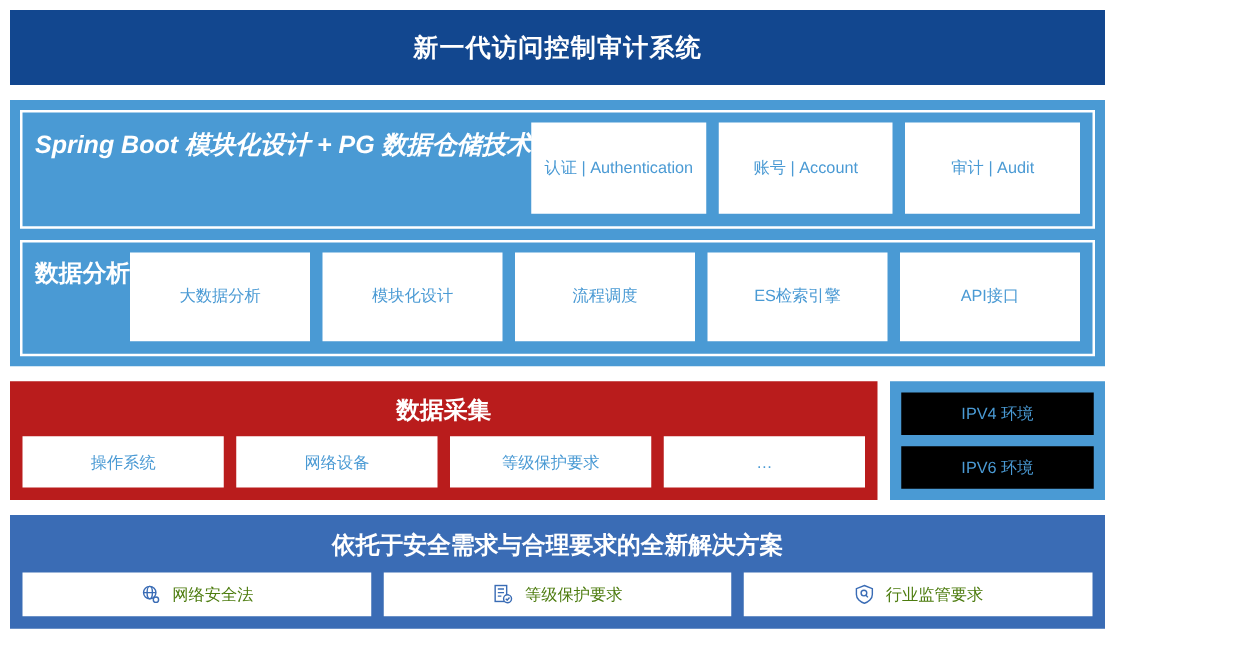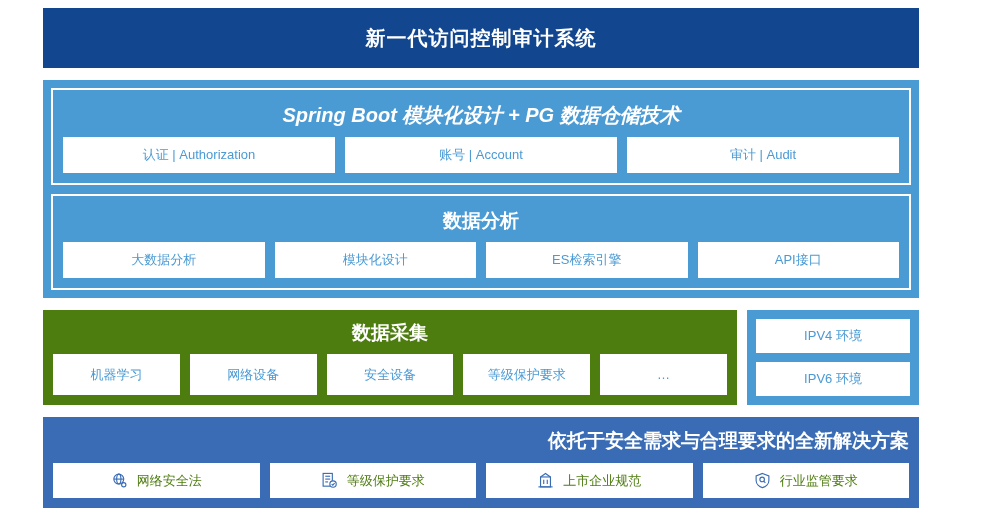--- a/index.html
+++ b/index.html
@@ -2,21 +2,21 @@
 <html><head>
 <meta charset="utf-8">
 <style>
   * { box-sizing: border-box; margin: 0; padding: 0; }
   html, body {
     width: 1000px; height: 529px;
     background: #ffffff;
     font-family: "Liberation Sans", "DejaVu Sans", sans-serif;
     overflow: hidden;
   }
-  .page { width: 892px; height: 529px; padding: 8px 8px 6px 8px; display: flex; flex-direction: column; margin-left: 35px; }
+  .page { width: 892px; height: 529px; padding: 8px 8px 6px 8px; display: flex; flex-direction: column; }
 
   
   .titlebar {
     height: 60px; background: #12478f;
     display: flex; align-items: center; justify-content: center;
     flex: 0 0 60px;
   }
   .titlebar-text {
     color: #ffffff; font-size: 20px; font-weight: bold; letter-spacing: 1px;
   }
@@ -27,61 +27,61 @@
   .panel-platform {
     background: #4a9ad4;
     flex: 0 0 213px;
     padding: 8px;
     display: flex; flex-direction: column; gap: 9px;
   }
   .inner-box {
     border: 2px solid #ffffff;
     flex: 1 1 auto;
     padding: 8px 10px 10px 10px;
-    display: flex; flex-direction: column;
+    display: flex; flex-direction: row;
   }
   .inner-title {
     color: #ffffff; text-align: center;
     font-size: 19px; font-weight: bold;
     padding: 4px 0 8px 0;
   }
   .inner-title.italic { font-style: italic; font-size: 20px; }
   .card-row { display: flex; gap: 10px; flex: 1 1 auto; }
   .card {
     background: #ffffff; flex: 1 1 0;
     display: flex; align-items: center; justify-content: center;
     color: #4a9ad4; font-size: 13px;
     min-height: 36px;
   }
 
   
   .row-collect { flex: 0 0 95px; display: flex; gap: 10px; }
   .panel-collect {
-    background: #4d7c0f; flex: 1 1 auto;
+    background: #b91c1c; flex: 1 1 auto;
     padding: 8px 10px 10px 10px;
     display: flex; flex-direction: column;
   }
   .panel-collect .inner-title { font-size: 19px; padding: 2px 0 8px 0; }
   .panel-ipv {
     background: #4a9ad4; flex: 0 0 172px;
     padding: 9px; display: flex; flex-direction: column; gap: 9px;
   }
   .ipv-card {
-    background: #ffffff; flex: 1 1 0;
+    background: #000000; flex: 1 1 0;
     display: flex; align-items: center; justify-content: center;
     color: #4a9ad4; font-size: 13px;
   }
 
   
   .panel-solution {
     background: #3a6cb5; flex: 0 0 91px;
     padding: 8px 10px 10px 10px;
     display: flex; flex-direction: column;
   }
-  .panel-solution .inner-title { font-size: 19px; padding: 3px 0 9px 0; text-align: right; }
+  .panel-solution .inner-title { font-size: 19px; padding: 3px 0 9px 0; }
   .card-solution {
     background: #ffffff; flex: 1 1 0;
     display: flex; align-items: center; justify-content: center; gap: 9px;
     color: #4d7c0f; font-size: 13px;
   }
   .ico { width: 17px; height: 17px; display: block; flex: 0 0 17px; }
   .ico svg { width: 17px; height: 17px; display: block; }
 </style>
 </head>
 <body>
@@ -92,48 +92,48 @@
     <div class="titlebar-text">新一代访问控制审计系统</div>
   </div>
 
   <div class="gap"></div>
 
   <div class="panel-platform">
 
     <div class="inner-box">
       <div class="inner-title italic">Spring Boot 模块化设计 + PG 数据仓储技术</div>
       <div class="card-row">
-        <div class="card">认证 | Authorization</div>
+        <div class="card">认证 | Authentication</div>
         <div class="card">账号 | Account</div>
         <div class="card">审计 | Audit</div>
       </div>
     </div>
 
     <div class="inner-box">
       <div class="inner-title">数据分析</div>
       <div class="card-row">
         <div class="card">大数据分析</div>
         <div class="card">模块化设计</div>
+        <div class="card">流程调度</div>
         <div class="card">ES检索引擎</div>
         <div class="card">API接口</div>
       </div>
     </div>
 
   </div>
 
   <div class="gap"></div>
 
   <div class="row-collect">
 
     <div class="panel-collect">
       <div class="inner-title">数据采集</div>
       <div class="card-row">
-        <div class="card">机器学习</div>
+        <div class="card">操作系统</div>
         <div class="card">网络设备</div>
-        <div class="card">安全设备</div>
         <div class="card">等级保护要求</div>
         <div class="card">…</div>
       </div>
     </div>
 
     <div class="panel-ipv">
       <div class="ipv-card">IPV4 环境</div>
       <div class="ipv-card">IPV6 环境</div>
     </div>
 
@@ -164,32 +164,20 @@
             <line x1="6" y1="6" x2="13" y2="6"></line>
             <line x1="6" y1="10" x2="13" y2="10"></line>
             <line x1="6" y1="14" x2="10" y2="14"></line>
             <circle cx="17" cy="17" r="4.5" fill="#ffffff"></circle>
             <polyline points="15,17 16.6,18.6 19.2,15.6"></polyline>
           </svg>
         </span>
         <span>等级保护要求</span>
       </div>
 
-      <div class="card-solution">
-        <span class="ico">
-          <svg viewBox="0 0 24 24" fill="none" stroke="#3a6cb5" stroke-width="1.6">
-            <line x1="2" y1="21" x2="22" y2="21"></line>
-            <rect x="5" y="7" width="14" height="14"></rect>
-            <polyline points="5,7 12,2 19,7"></polyline>
-            <line x1="9.5" y1="11" x2="9.5" y2="17"></line>
-            <line x1="14.5" y1="11" x2="14.5" y2="17"></line>
-          </svg>
-        </span>
-        <span>上市企业规范</span>
-      </div>
 
       <div class="card-solution">
         <span class="ico">
           <svg viewBox="0 0 24 24" fill="none" stroke="#3a6cb5" stroke-width="1.6">
             <path d="M12 2 L21 5.5 V12 C21 17 16.6 20.8 12 22 C7.4 20.8 3 17 3 12 V5.5 Z"></path>
             <circle cx="11.5" cy="10.5" r="3.2"></circle>
             <line x1="13.8" y1="12.9" x2="16" y2="15.4"></line>
           </svg>
         </span>
         <span>行业监管要求</span>

